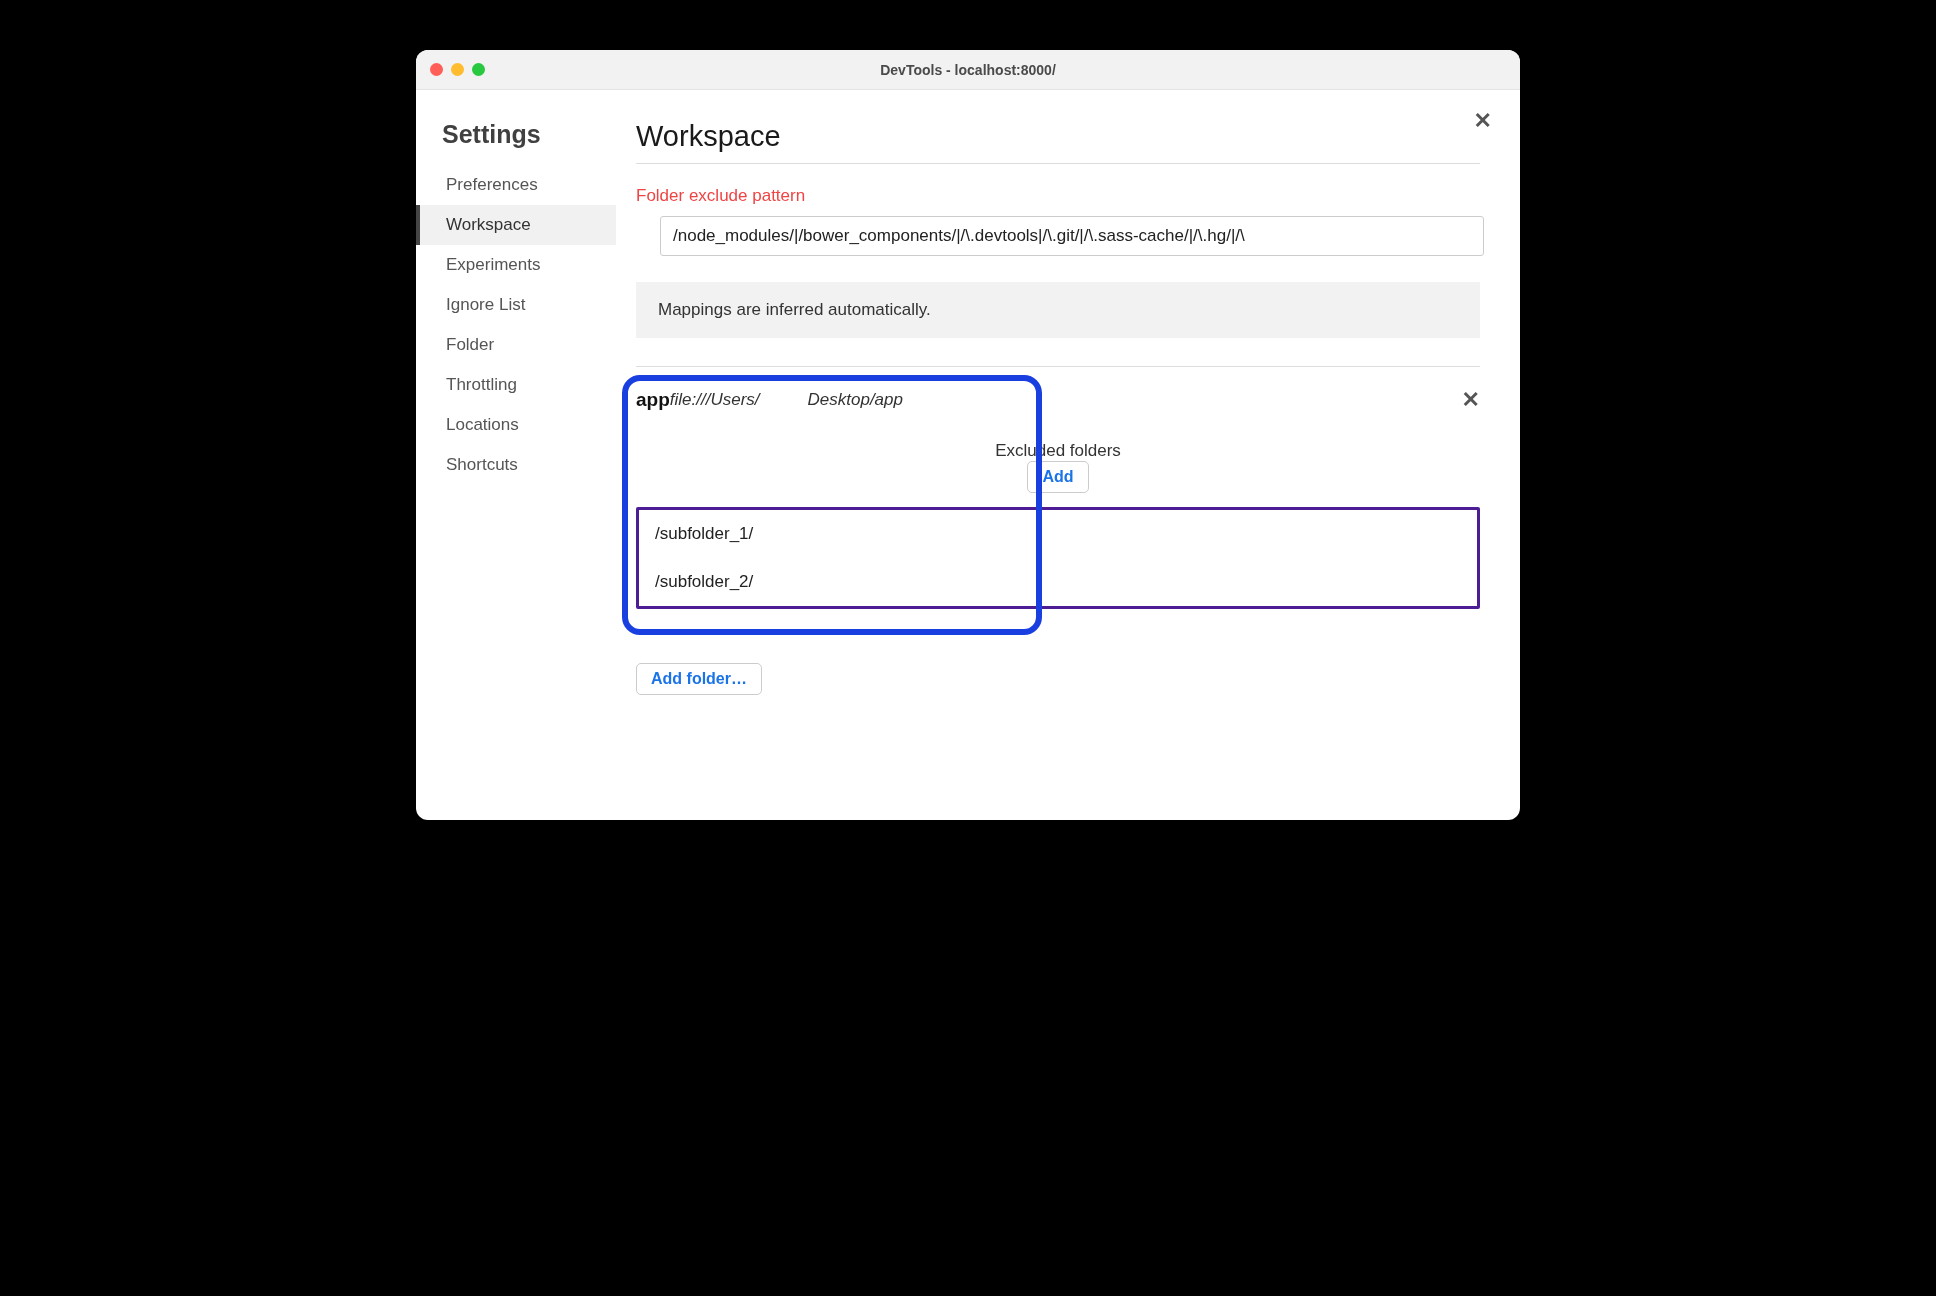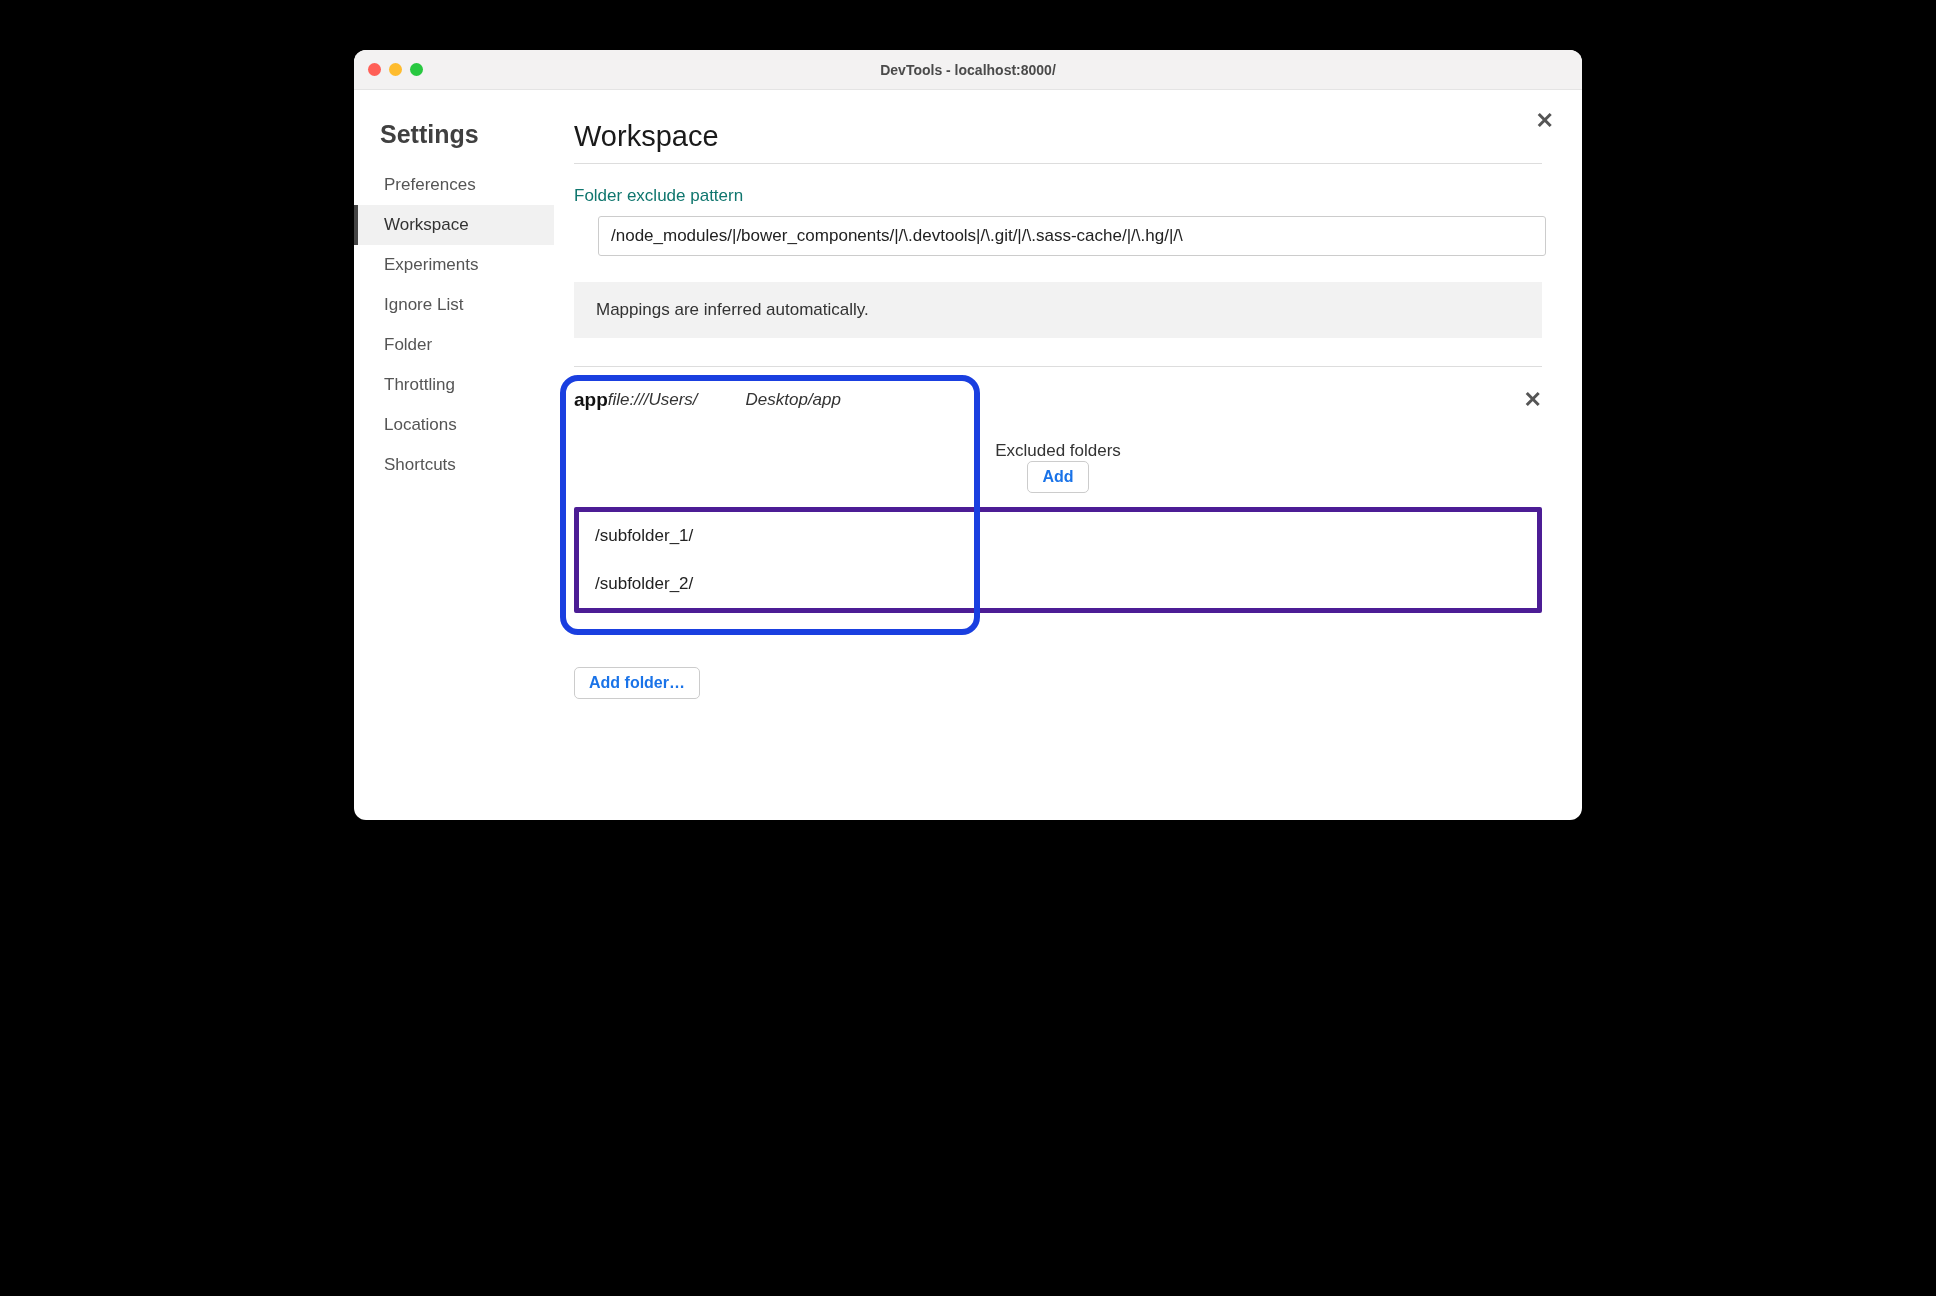--- a/index.html
+++ b/index.html
@@ -5,21 +5,21 @@
   * { box-sizing: border-box; margin: 0; padding: 0; }
   html, body { width: 1936px; height: 1296px; }
   body {
     background: #000;
     font-family: -apple-system, BlinkMacSystemFont, "Segoe UI", Helvetica, Arial, sans-serif;
     display: flex;
     align-items: flex-start;
     justify-content: center;
   }
   .window {
-    width: 1228px;
+    width: 1104px;
     margin-top: 50px;
     background: #fff;
     border-radius: 12px;
     box-shadow: 0 30px 60px rgba(0,0,0,0.6);
     overflow: hidden;
     position: relative;
   }
   .titlebar {
     height: 40px;
     background: #f3f2f2;
@@ -90,21 +90,21 @@
   .section-heading {
     font-size: 29px;
     font-weight: 400;
     color: #1a1a1a;
     padding-bottom: 10px;
     border-bottom: 1px solid #ddd;
     margin-bottom: 22px;
   }
   .field-label {
     font-size: 17px;
-    color: #0f766e;
+    color: #ef4444;
     margin-bottom: 10px;
   }
   .text-input {
     width: calc(100% - 20px);
     margin-left: 24px;
     padding: 9px 12px;
     font-size: 17px;
     border: 1px solid #ccc;
     border-radius: 3px;
     color: #222;
@@ -179,21 +179,21 @@
     background: #fff;
     border-radius: 5px;
     padding: 6px 14px;
     font-size: 16px;
     font-weight: 600;
     color: #1a73e8;
     cursor: pointer;
   }
   .excluded-list {
     margin-top: 14px;
-    border: 5px solid #4c1d95;
+    border: 3px solid #4c1d95;
     border-radius: 2px;
   }
   .excluded-item {
     padding: 14px 16px;
     font-size: 17px;
     color: #222;
     cursor: pointer;
   }
   .add-folder-wrap {
     margin-top: 50px;

